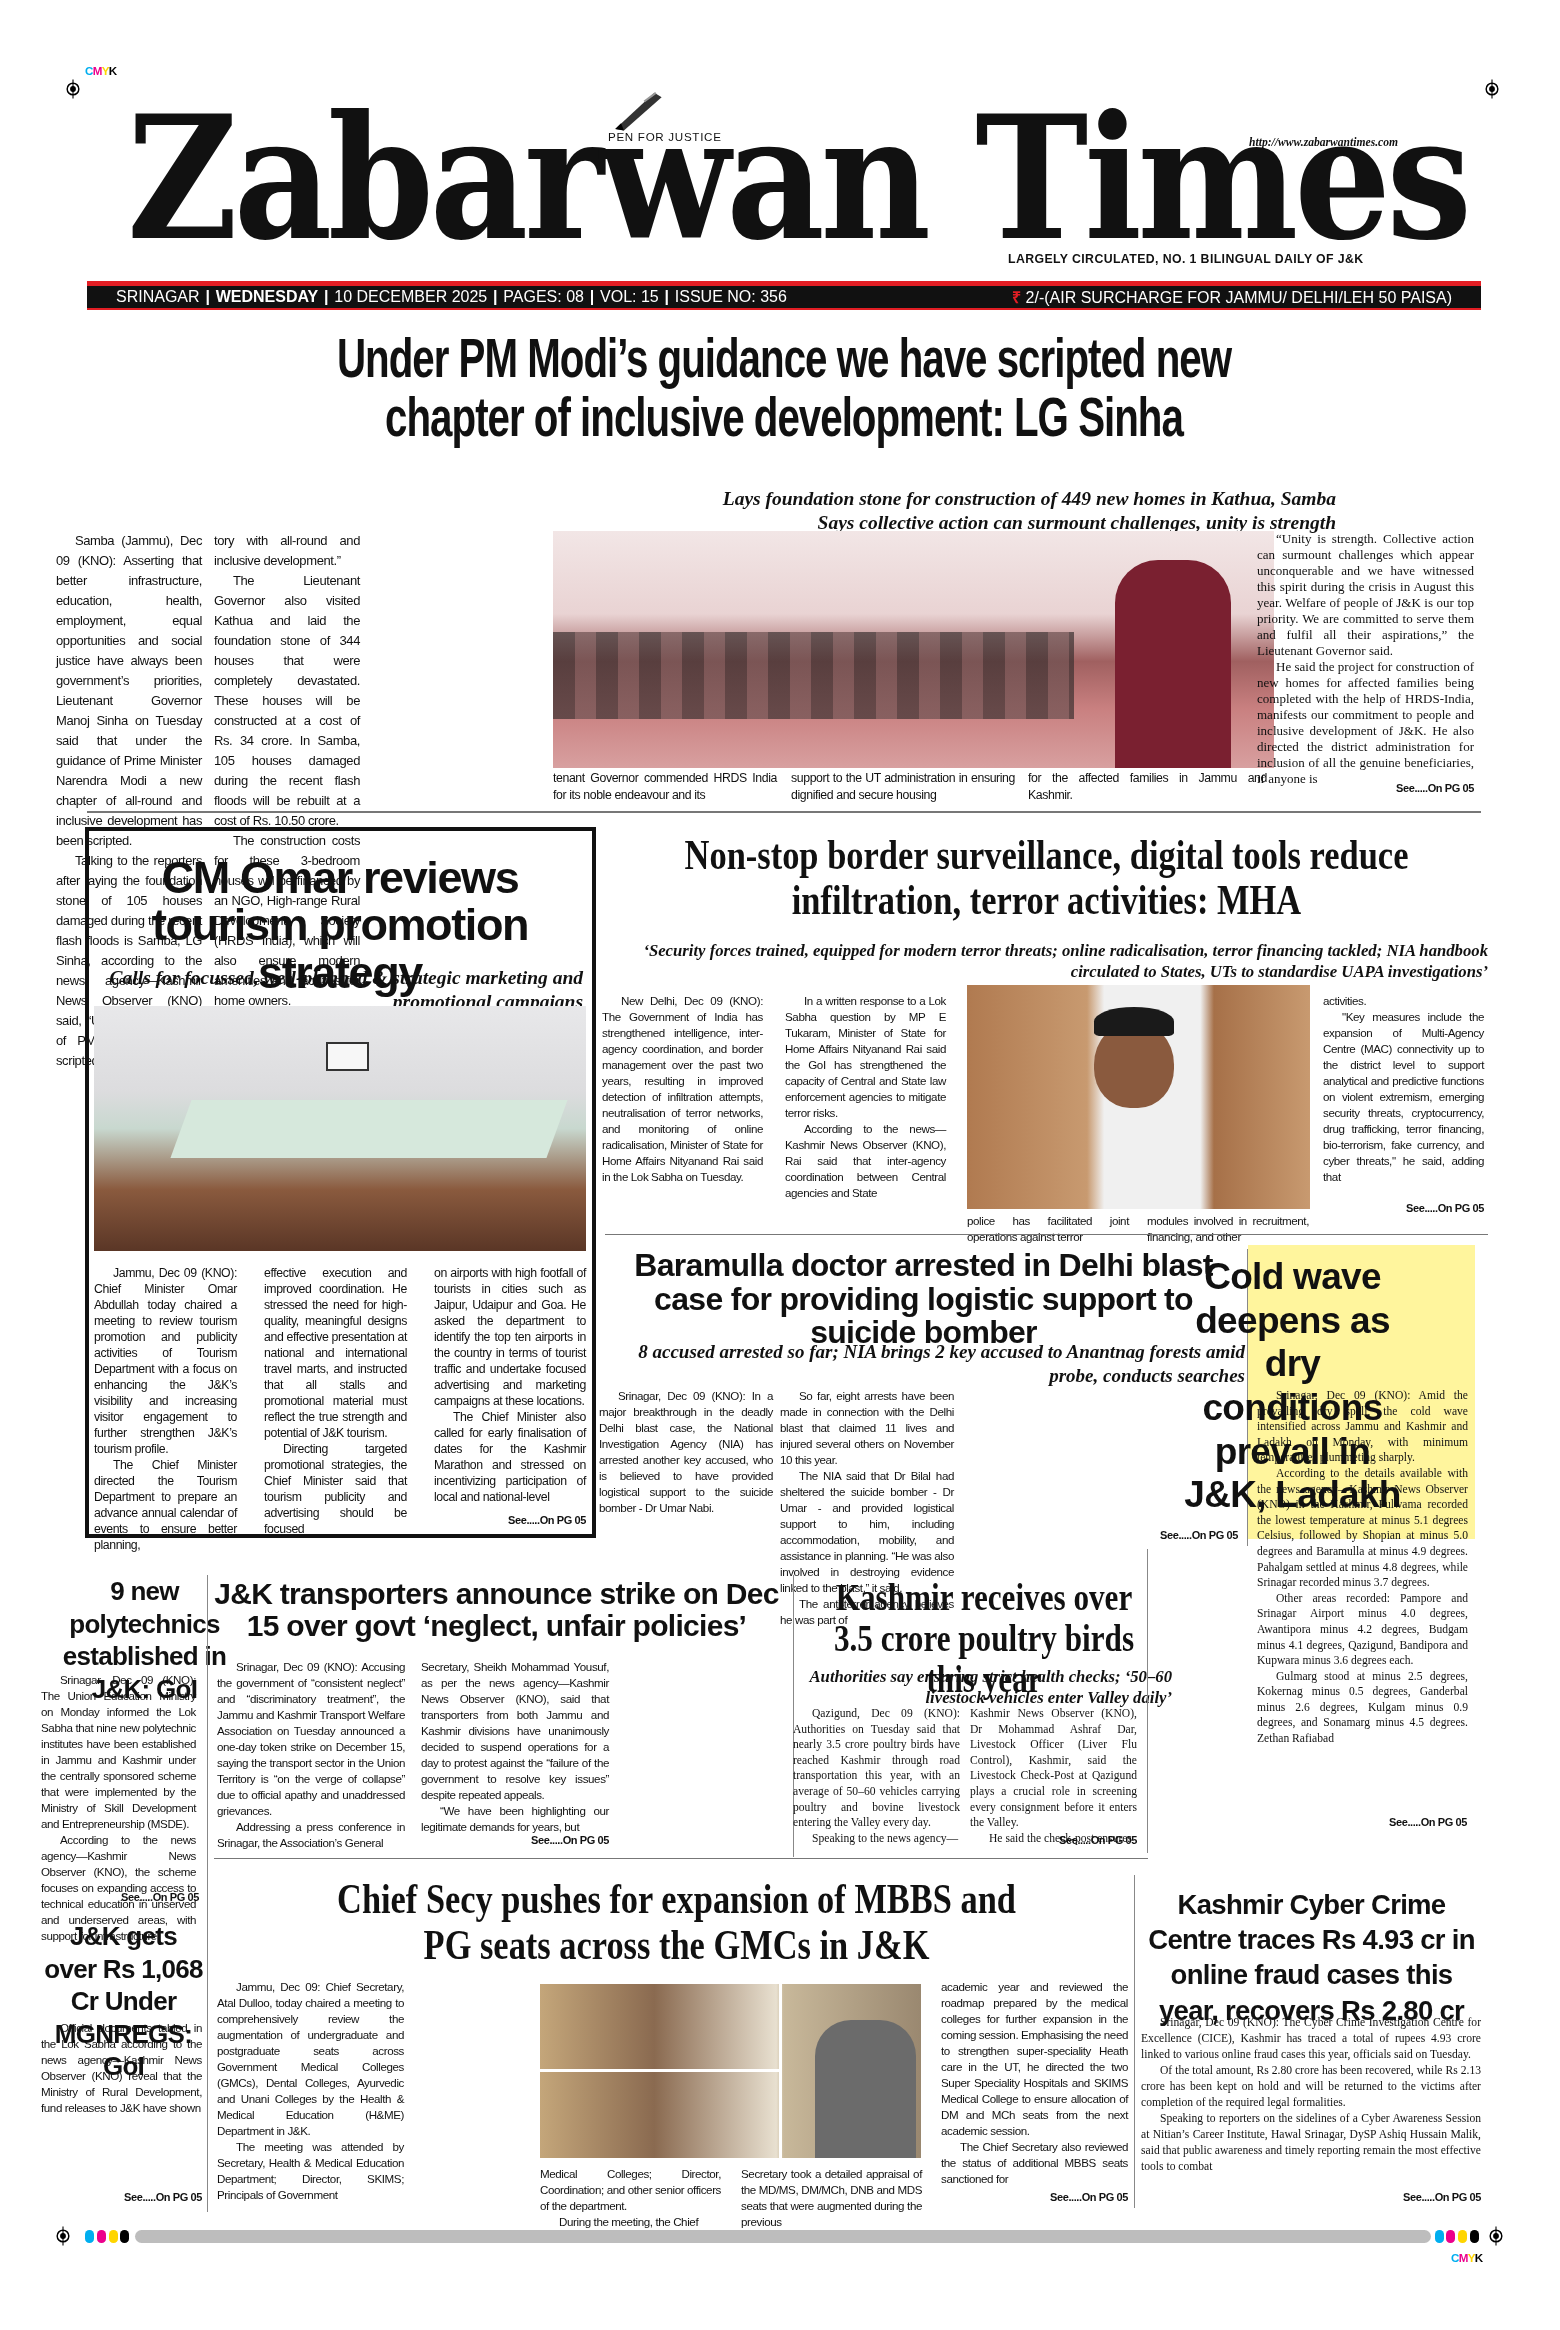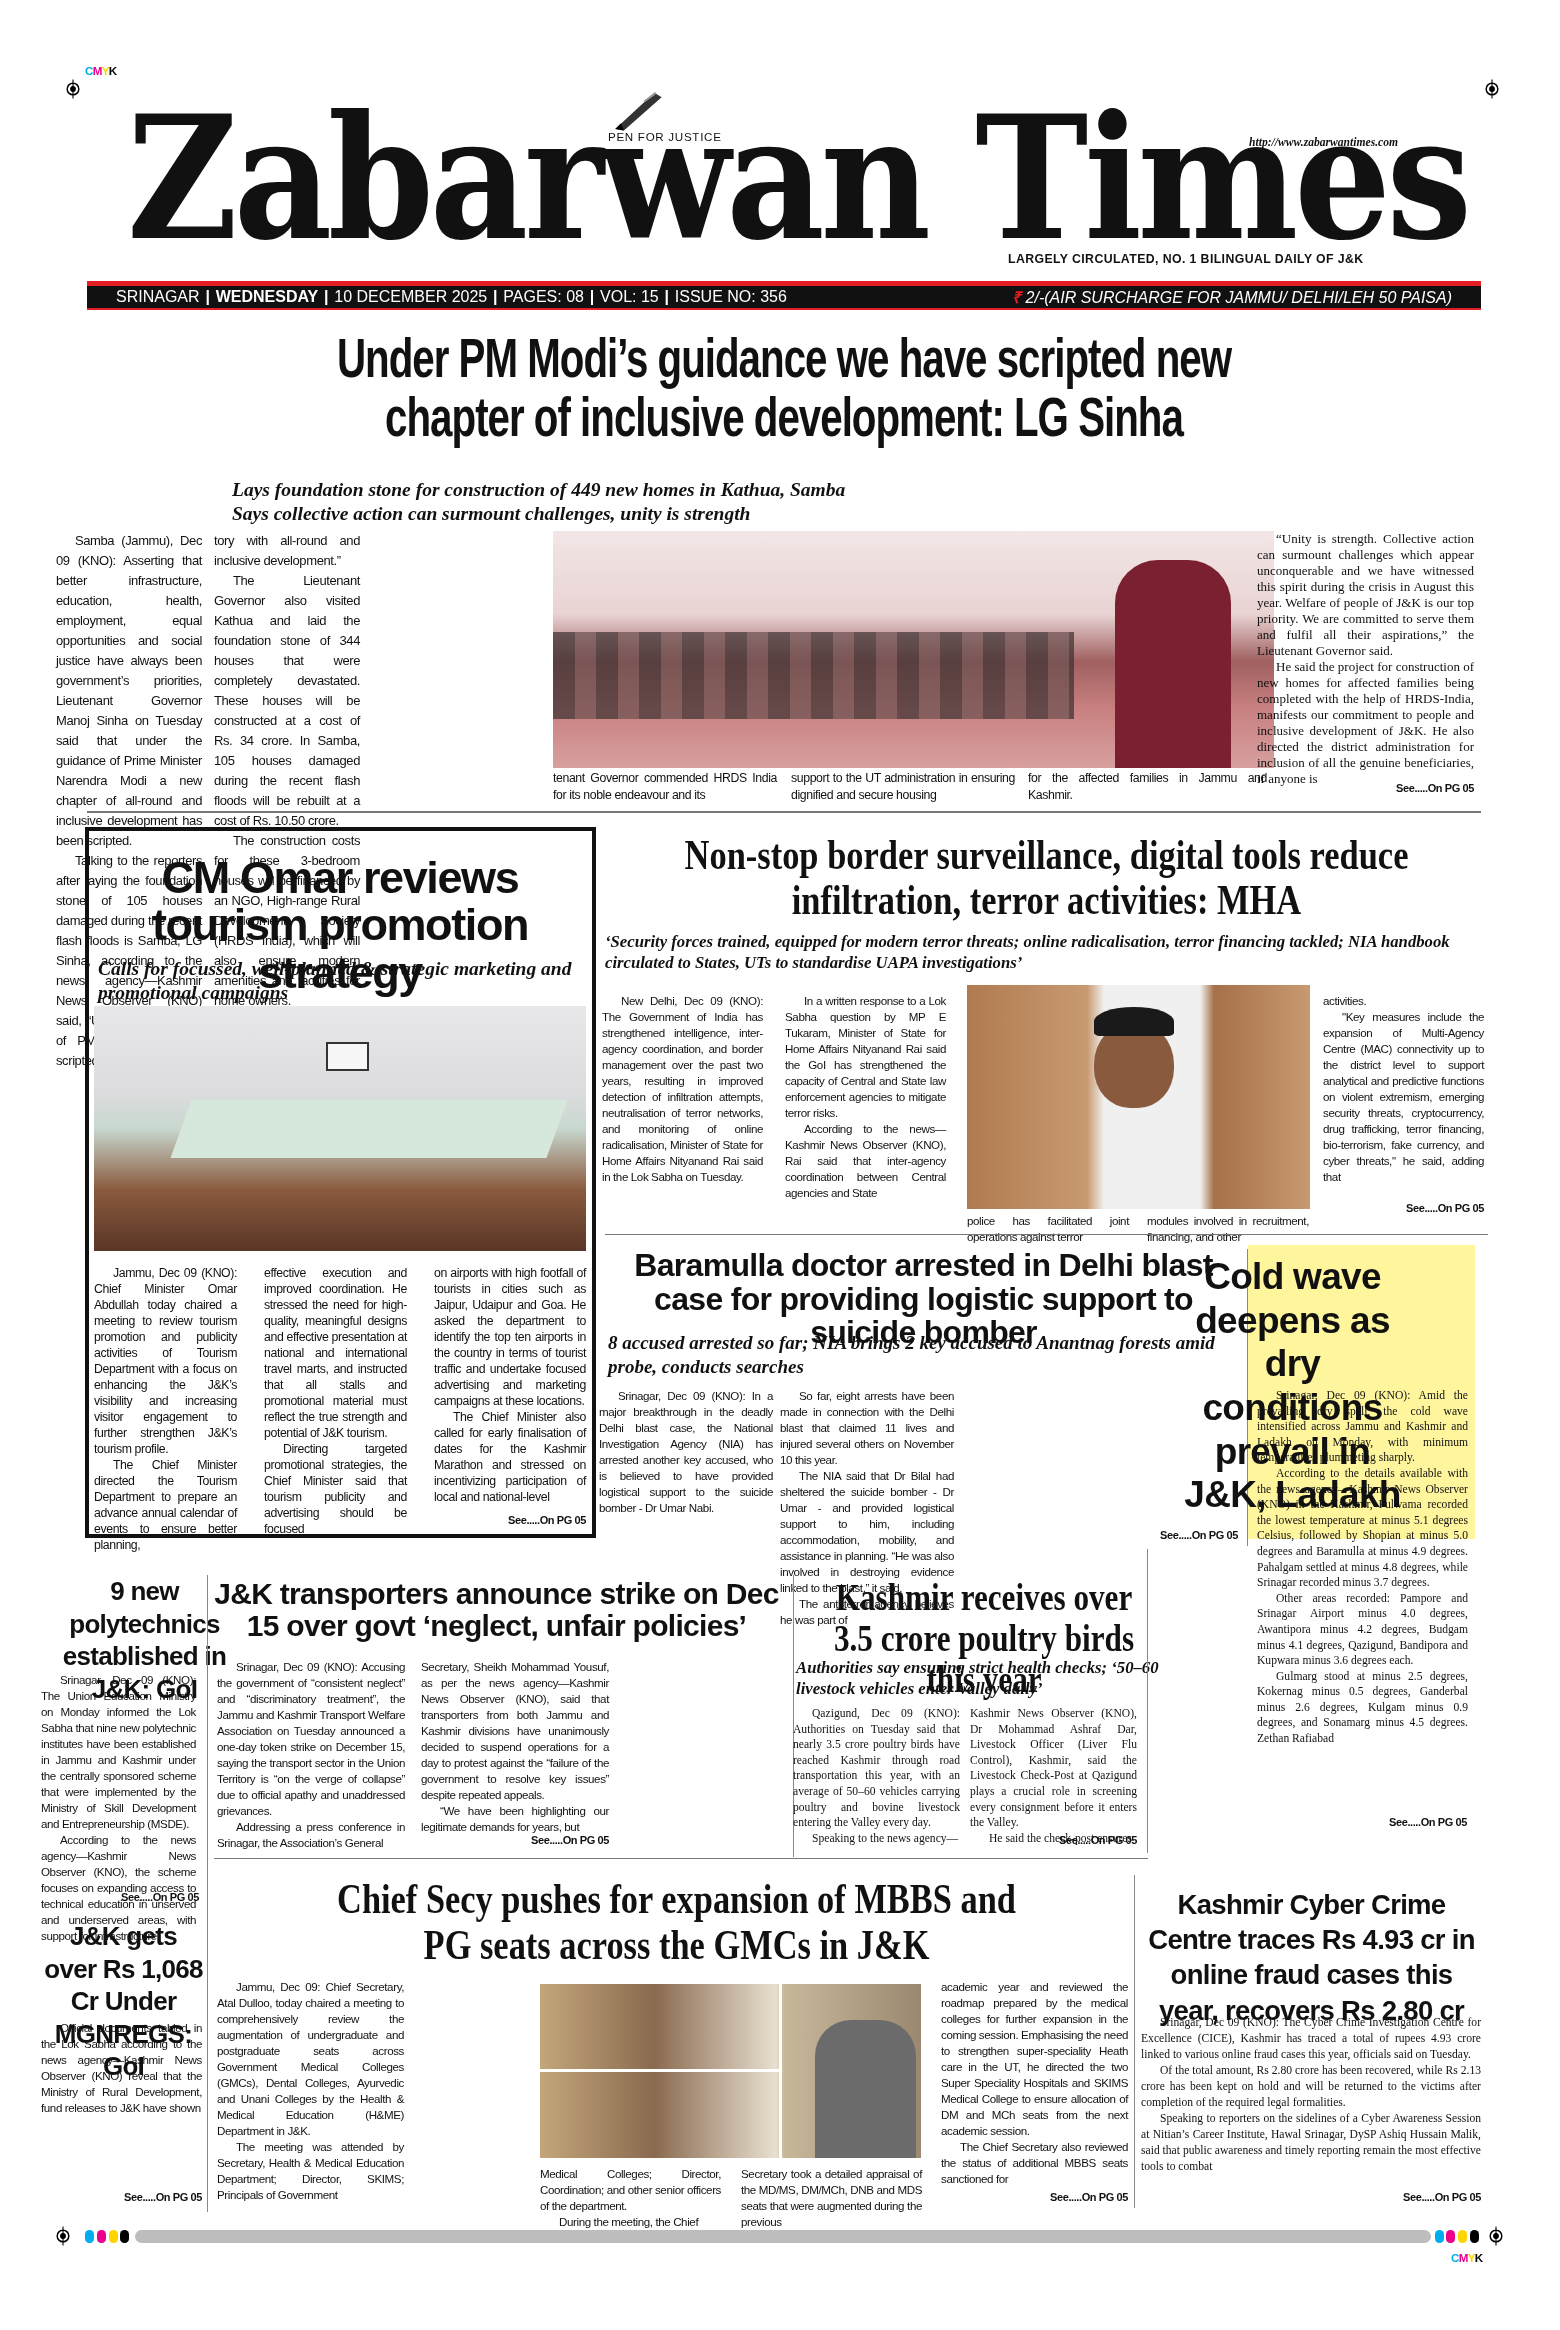--- a/index.html
+++ b/index.html
@@ -14,26 +14,26 @@
   .cmyk .c { color: #00aeef; } .cmyk .m { color: #ec008c; } .cmyk .y { color: #ffd500; } .cmyk .k { color: #000; }
 
   
   .mast-title { font-family: "DejaVu Serif", serif; font-weight: bold; font-size: 152px; letter-spacing: -4.3px; line-height: 1; transform: scaleY(1.12); transform-origin: left top; }
   .tagline-pen { font-family: "Liberation Sans", sans-serif; font-size: 11.6px; font-weight: normal; letter-spacing: 0.7px; }
   .url { font-family: "Liberation Serif", serif; font-style: italic; font-weight: bold; font-size: 11.6px; }
   .tagline { font-family: "Liberation Sans", sans-serif; font-size: 12.3px; font-weight: bold; letter-spacing: 0.4px; }
   .dateline-bar { left: 87px; top: 281px; width: 1394px; height: 29px; background: #111; border-top: 5.8px solid #e31e24; border-bottom: 2.9px solid #e31e24; color: #fff; font-family: "Liberation Sans", sans-serif; font-size: 16px; display: flex; align-items: center; padding: 0 29px; white-space: nowrap; }
   .dateline-bar .sep { margin: 0 5.8px; font-weight: bold; }
   .dateline-bar .bold { font-weight: bold; }
-  .dateline-bar .price { margin-left: auto; font-style: italic; }
+  .dateline-bar .price { margin-left: auto; }
   .dateline-bar .rupee { color: #e31e24; font-weight: bold; }
 
   .hd-condensed { font-family: "Liberation Sans", sans-serif; font-weight: bold; letter-spacing: -1.4px; transform-origin: center top; text-align: center; line-height: 1.05; }
   .hd-serif { font-family: "Liberation Serif", serif; font-weight: bold; text-align: center; line-height: 1.08; }
-  .deck { font-family: "Liberation Serif", serif; font-style: italic; font-weight: bold; text-align: left; line-height: 1.25; }
+  .deck { font-family: "Liberation Serif", serif; font-style: italic; font-weight: bold; text-align: right; line-height: 1.25; margin-top: 9px; }
 
   .col { font-family: "Liberation Serif", serif; font-size: 13.8px; line-height: 20px; text-align: justify; hyphens: auto; }
   .col p { text-indent: 19px; }
   .col.cond { font-family: "Liberation Sans Narrow", "Liberation Sans", sans-serif; letter-spacing: -0.4px; font-size: 13px; }
   .see { font-family: "Liberation Sans", sans-serif; font-weight: bold; font-size: 11px; text-align: right; letter-spacing: -0.4px; }
 
   .photo { overflow: hidden; }
   .hr { height: 2.2px; background: #777; }
   .vr { width: 1.4px; background: #888; }
 

